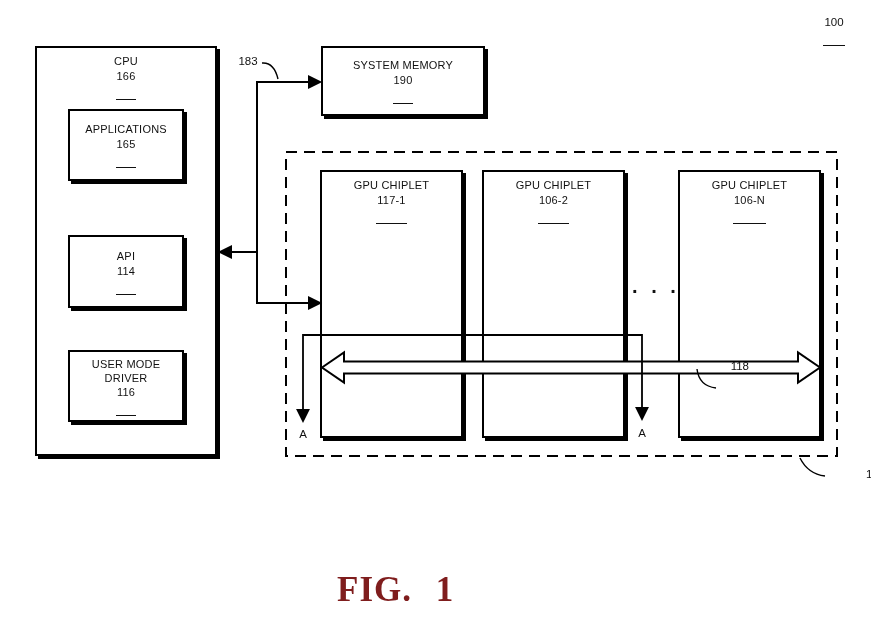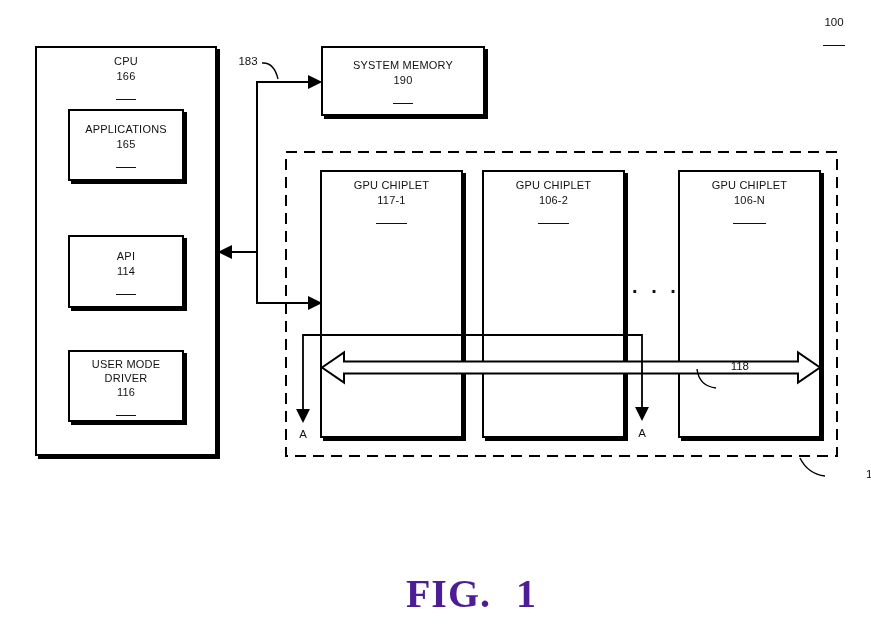--- a/index.html
+++ b/index.html
@@ -6,23 +6,23 @@
   #page{position:relative;width:871px;height:638px;background:#ffffff;overflow:hidden;
         font-family:"Liberation Sans",sans-serif;color:#111;}
   .box{position:absolute;background:#fff;border:2px solid #000;box-shadow:3px 3px 0 #000;
        box-sizing:border-box;}
   .titled-top{display:flex;flex-direction:column;align-items:center;padding-top:6px;}
   .titled-center{display:flex;flex-direction:column;align-items:center;justify-content:center;}
   .t{font-size:11px;line-height:15px;text-align:center;letter-spacing:.2px;white-space:pre;}
   .ref{display:inline-block;border-bottom:1.4px solid #111;padding:0 1px 16px 1px;line-height:14px;}
   .lbl{position:absolute;font-size:11.5px;line-height:14px;text-align:center;}
   svg{position:absolute;left:0;top:0;pointer-events:none;}
-  #caption{position:absolute;left:337px;top:570px;width:200px;text-align:right;
-           font-family:"Liberation Serif",serif;font-weight:bold;font-size:40px;
-           letter-spacing:1px;word-spacing:14px;color:#4c1d95;}
+  #caption{position:absolute;left:337px;top:570px;width:200px;text-align:left;
+           font-family:"Liberation Serif",serif;font-weight:bold;font-size:35px;
+           letter-spacing:1px;word-spacing:14px;color:#7f1d1d;}
   #dots{position:absolute;left:630px;top:275px;width:52px;text-align:center;
         font-size:20px;font-weight:bold;letter-spacing:4px;white-space:pre;}
 </style>
 </head>
 <body>
 
 <div id="page">
 
   <div class="box titled-top" style="left:35px;top:46px;width:182px;height:410px;">
     <div class="t">CPU</div>

